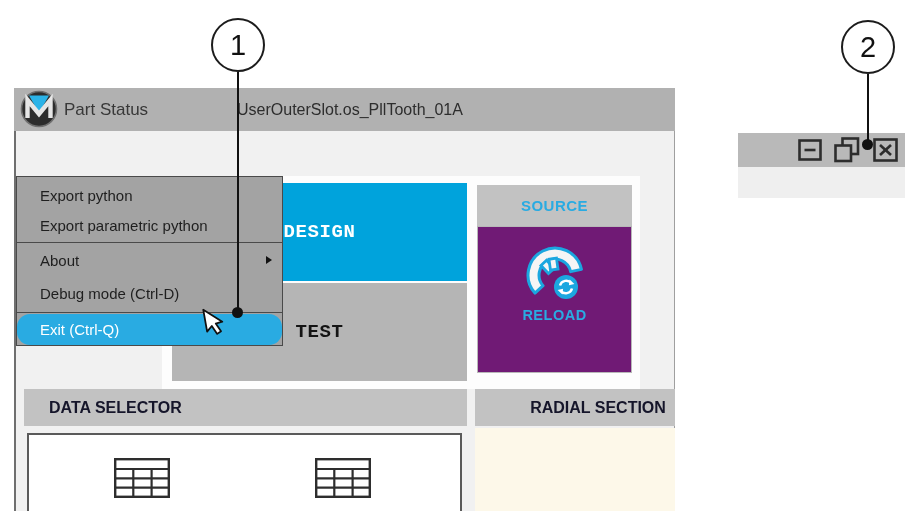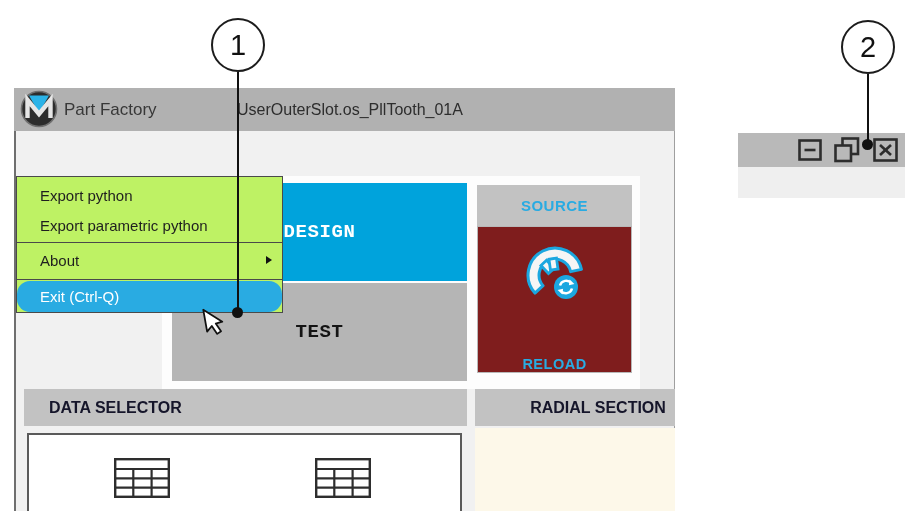--- a/index.html
+++ b/index.html
@@ -19,41 +19,41 @@
   .white-backing { position:absolute; left:146px; top:45px; width:478px; height:213px; background:#fdfdfd; }
 
   .tab { position:absolute; left:156px; width:295px; height:98px; display:flex; align-items:center; justify-content:center;
          font-weight:700; font-size:19px; letter-spacing:0.6px;font-family:Liberation Mono, monospace; }
   .tab-design { top:52px; background:#00a3dc; color:#ffffff; }
   .tab-test   { top:152px; background:#b5b5b5; color:#141414; }
 
   .source-header { position:absolute; left:461px; top:54px; width:155px; height:41px; background:#c2c2c2;
                    display:flex; align-items:center; justify-content:center;
                    color:#29abe2; font-weight:700; font-size:15px; letter-spacing:0.5px; }
-  .source-body { position:absolute; left:461px; top:95px; width:155px; height:147px; background:#7f1d1d;
-                 border:1px solid #b8b8b8; display:flex; flex-direction:column; align-items:center; cursor:pointer;justify-content:space-between; }
+  .source-body { position:absolute; left:461px; top:95px; width:155px; height:147px; background:#701a75;
+                 border:1px solid #b8b8b8; display:flex; flex-direction:column; align-items:center; cursor:pointer; }
   .reload-icon { margin-top:8px; }
   .reload-label { color:#29abe2; font-size:14.5px; font-weight:600; letter-spacing:0.5px; margin-top:2px; }
 
   .section-bar { position:absolute; top:258px; height:37px; background:#c2c2c2;
                  display:flex; align-items:center; font-weight:700; font-size:16px; color:#15152a; }
   .bar-data-selector { left:8px; width:443px; padding-left:25px; }
   .bar-radial { left:459px; width:202px; justify-content:center;padding-left:44px; }
 
   .data-panel { position:absolute; left:11px; top:302px; width:435px; height:130px; background:#ffffff;
                 border:2px solid #5a5a5a; }
   .selector-item { position:absolute; top:23px; width:160px; display:flex; flex-direction:column; align-items:center; cursor:pointer; }
   .selector-item .lbl { margin-top:12px; font-size:15px; color:#232336; }
   .item-details { left:33px; }
   .item-status  { left:234px; }
 
   .radial-body { position:absolute; left:459px; top:297px; width:200px; height:130px; background:#fdf8e9; }
 
   
-  .menu { position:absolute; left:0; top:45px; width:267px; background:#bef264; border:1px solid #4a4a4a;
+  .menu { position:absolute; left:0; top:45px; width:267px; background:#a3a3a3; border:1px solid #4a4a4a;
           padding-top:3px; z-index:5;text-align:center; }
   .menu-item { position:relative; display:flex; align-items:center; padding-left:23px;
                font-size:15px; color:#1f1f1f; cursor:pointer; }
   .mi-h30 { height:30px; } .mi-h33 { height:33px; } .mi-h31 { height:31px;border-radius:13px; }
   .menu-sep { border-top:1px solid #4a4a4a; margin:2px 0 1px 0; }
   .menu-item.highlight { background:#29abe2; color:#ffffff; }
   .submenu-arrow { position:absolute; right:10px; top:50%; margin-top:-4.5px; width:0; height:0;
                    border-left:6px solid #111; border-top:4.5px solid transparent; border-bottom:4.5px solid transparent; }
 
   
@@ -86,21 +86,21 @@
 <div class="canvas">
 
   <div class="app-window">
 
     <div class="titlebar">
       <svg class="logo" viewBox="0 0 38 38">
         <circle cx="19" cy="19" r="17.5" fill="#2d2d2d" stroke="#707070" stroke-width="1.6"></circle>
         <polygon points="9,5.5 29,5.5 19,23" fill="#2bb3e8"></polygon>
         <path d="M7.5 28 L7.5 10 L19 24 L30.5 10 L30.5 28" stroke="#e6e6e6" stroke-width="4.4" fill="none" stroke-linejoin="miter"></path>
       </svg>
-      <span class="app-name">Part Factory</span>
+      <span class="app-name">Part Status</span>
       <span class="doc-name">UserOuterSlot.os_PllTooth_01A</span>
     </div>
 
     <div class="content">
       <div class="white-backing"></div>
 
       <div class="tab tab-design">DESIGN</div>
       <div class="tab tab-test">TEST</div>
 
       <div class="source-header">SOURCE</div>
@@ -155,20 +155,21 @@
       <div class="radial-body"></div>
 
       <div class="menu">
         <div class="menu-item mi-h30">Export python</div>
         <div class="menu-item mi-h30">Export parametric python</div>
         <div class="menu-sep"></div>
         <div class="menu-item mi-h33">
           <span>About</span>
           <span class="submenu-arrow"></span>
         </div>
+        <div class="menu-item mi-h33">Debug mode (Ctrl-D)</div>
         <div class="menu-sep"></div>
         <div class="menu-item mi-h31 highlight">Exit (Ctrl-Q)</div>
       </div>
     </div>
   </div>
 
   <div class="controls-frag">
     <div class="controls-bar">
       <svg class="win-btn btn-min" width="24" height="22" viewBox="0 0 24 22">
         <rect x="1.5" y="1.5" width="21" height="19" fill="none" stroke="#2d2d2d" stroke-width="2.6"></rect>

